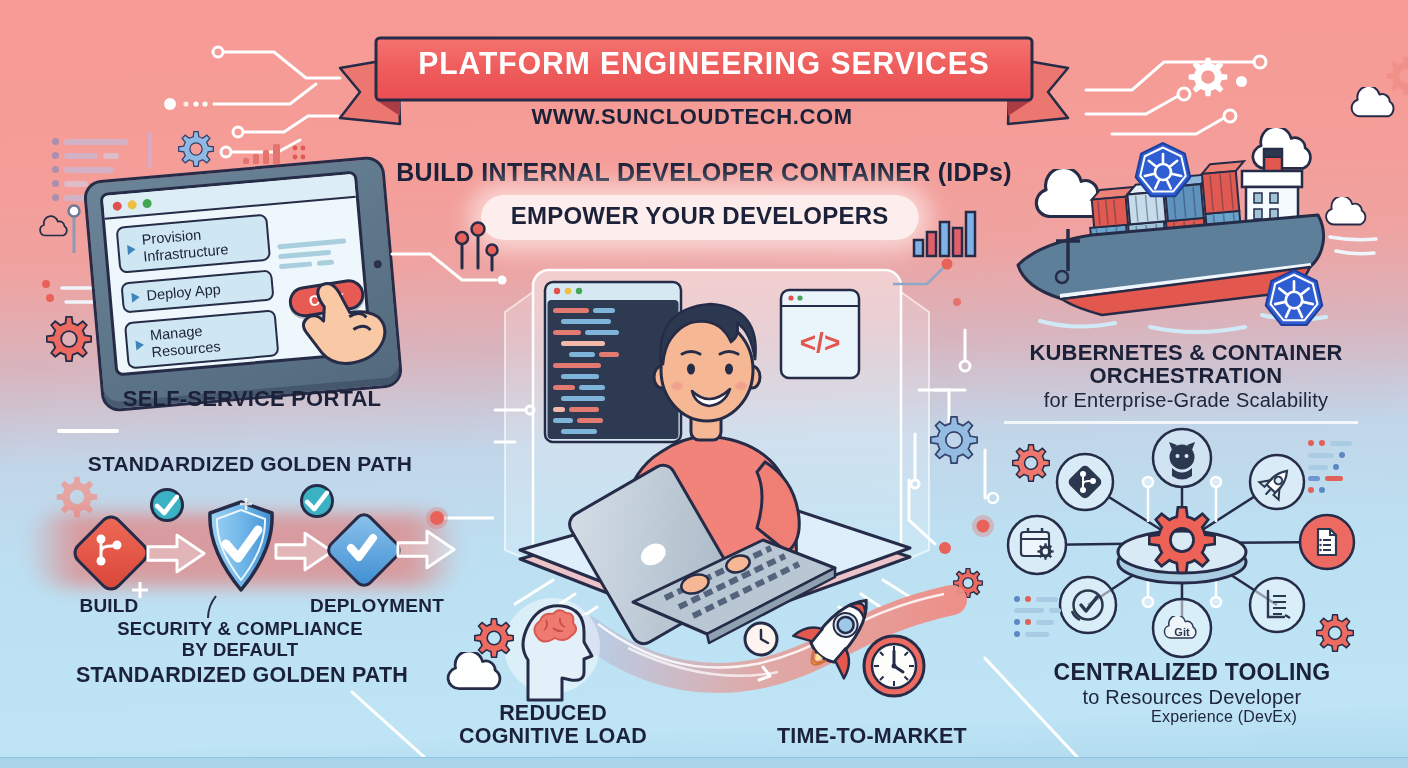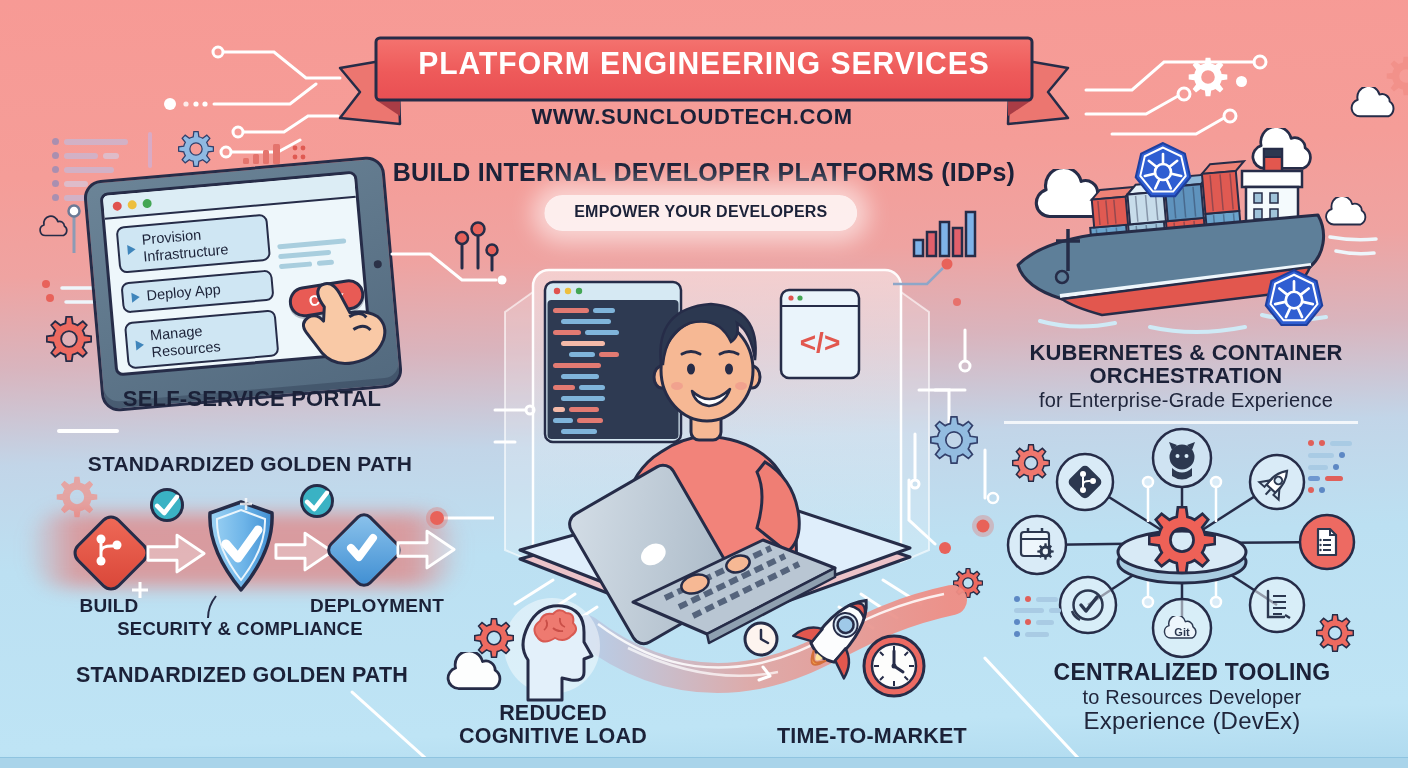--- a/index.html
+++ b/index.html
@@ -160,23 +160,23 @@
       </defs>
 <path d="M64,22 L6,32 L26,56 L6,82 L66,88 Z" fill="#ec7670" stroke="#262c48" stroke-width="2.5" stroke-linejoin="round"></path>
 <path d="M676,22 L734,32 L714,56 L734,82 L674,88 Z" fill="#ec7670" stroke="#262c48" stroke-width="2.5" stroke-linejoin="round"></path>
 <path d="M42,64 L66,80 L66,64 Z" fill="#a93c45"></path>
       <path d="M698,64 L674,80 L674,64 Z" fill="#a93c45"></path>
 <rect x="42" y="2" width="656" height="62" rx="4" fill="url(#ribbonG)" stroke="#262c48" stroke-width="3"></rect>
 </svg>
 <div class="abs t" style="left:376px;top:47px;width:656px;font-size:31px;color:#ffffff;letter-spacing:1px;transform:scaleX(.97)">PLATFORM ENGINEERING SERVICES</div>
 <div class="abs t" style="left:372px;top:105px;width:640px;font-size:22px;letter-spacing:.6px">WWW.SUNCLOUDTECH.COM</div>
 
-<div class="abs t" style="left:304px;top:158px;width:800px;font-size:25px;letter-spacing:.3px">BUILD INTERNAL DEVELOPER PLATFORMS (IDPs)</div>
+<div class="abs t" style="left:304px;top:158px;width:800px;font-size:25px;letter-spacing:.3px">BUILD INTERNAL DEVELOPER CONTAINER (IDPs)</div>
 <div class="abs" style="left:50%;top:195px;transform:translateX(-51%)">
-  <div class="pill t" style="font-size:16px">EMPOWER YOUR DEVELOPERS</div>
+  <div class="pill t" style="font-size:24px">EMPOWER YOUR DEVELOPERS</div>
 </div>
 
 <svg class="abs" style="left:448px;top:222px" width="56" height="52">
 <g stroke="#262c48" stroke-width="3" stroke-linecap="round">
 <line x1="14" y1="22" x2="14" y2="46"></line>
         <line x1="30" y1="12" x2="30" y2="46"></line>
         <line x1="44" y1="34" x2="44" y2="48"></line>
 </g>
 <g fill="#e8625a" stroke="#262c48" stroke-width="2.5">
         <circle cx="14" cy="16" r="6"></circle>
@@ -302,20 +302,21 @@
       <circle cx="9" cy="12" r="7" fill="#e8625a"></circle>
       <circle cx="9" cy="12" r="11" fill="#e8625a" opacity=".3"></circle>
 </svg>
 
 <div class="abs t" style="left:64px;top:595px;width:90px;font-size:19px">BUILD</div>
 <div class="abs t" style="left:310px;top:595px;width:128px;font-size:19px">DEPLOYMENT</div>
 <svg class="abs" style="left:202px;top:594px" width="20" height="26">
       <path d="M14,2 Q6,12 6,24" stroke="#262c48" stroke-width="2" fill="none"></path>
     </svg>
 <div class="abs t" style="left:106px;top:619px;width:268px;font-size:18.5px">SECURITY &amp; COMPLIANCE</div>
+<div class="abs t" style="left:106px;top:640px;width:268px;font-size:18.5px">BY DEFAULT</div>
 <div class="abs t" style="left:36px;top:663px;width:412px;font-size:21.5px">STANDARDIZED GOLDEN PATH</div>
 <div class="abs wline" style="left:352px;top:690px;width:150px;height:3px;transform:rotate(42deg);transform-origin:left top"></div>
 
 <svg class="abs" style="left:495px;top:250px" width="470" height="378">
 <defs>
 <linearGradient id="glassG" x1="0" y1="0" x2="0" y2="1">
           <stop offset="0" stop-color="rgba(255,255,255,.45)"></stop>
           <stop offset="1" stop-color="rgba(230,248,252,.18)"></stop>
         </linearGradient>
 <linearGradient id="lapG" x1="0" y1="0" x2="1" y2="1">
@@ -477,21 +478,21 @@
         <line x1="56" y1="116" x2="80" y2="116" stroke="#262c48" stroke-width="3.5"></line>
   <circle cx="62" cy="152" r="6" fill="none" stroke="#262c48" stroke-width="2.5"></circle>
 
   <path d="M40,196 q35,10 75,2 M150,202 q45,10 95,0 M262,190 q32,8 64,2" stroke="#cfeaf6" stroke-width="4" fill="none" stroke-linecap="round"></path>
 </g>
 <use href="#k8s" x="133" y="56" width="60" height="60"></use>
 <use href="#k8s" x="263" y="183" width="62" height="62"></use>
 </svg>
 <div class="abs t" style="left:1000px;top:341px;width:372px;font-size:22px">KUBERNETES &amp; CONTAINER</div>
 <div class="abs t" style="left:1000px;top:364px;width:372px;font-size:22px">ORCHESTRATION</div>
-<div class="abs t tn" style="left:1000px;top:389px;width:372px;font-size:20px;color:#20263c">for Enterprise-Grade Experience</div>
+<div class="abs t tn" style="left:1000px;top:389px;width:372px;font-size:20px;color:#20263c">for Enterprise-Grade Scalability</div>
 <div class="abs" style="left:1004px;top:421px;width:354px;height:2.5px;background:rgba(255,255,255,.8)"></div>
 
 <svg class="abs" style="left:905px;top:330px" width="100" height="270">
 <g stroke="#fff" stroke-width="3" fill="none" stroke-linecap="round">
 <path d="M60,0 V30"></path>
         <circle cx="60" cy="36" r="5"></circle>
 <path d="M14,60 H44 V104"></path>
         <path d="M80,120 V168"></path>
 <path d="M4,150 L4,190 L30,214"></path>
 </g>
@@ -654,21 +655,21 @@
         <span style="width:18px;height:5px;border-radius:3px;background:#a9cbe4"></span>
       </div>
   <div class="fadedrow">
         <span class="dot" style="width:6px;height:6px;background:#5d88c4"></span>
         <span style="width:24px;height:5px;border-radius:3px;background:#a9cbe4"></span>
       </div>
 </div>
 
 <div class="abs t" style="left:1022px;top:660px;width:340px;font-size:23px">CENTRALIZED TOOLING</div>
 <div class="abs t tn" style="left:1022px;top:686px;width:340px;font-size:20px;color:#20263c">to Resources Developer</div>
-<div class="abs t tn" style="left:1022px;top:708px;width:340px;font-size:24px;color:#20263c">Experience (DevEx)</div>
+<div class="abs t tn" style="left:1054px;top:708px;width:340px;font-size:16px;color:#20263c">Experience (DevEx)</div>
 <div class="abs wline" style="left:985px;top:656px;width:160px;height:3px;transform:rotate(47deg);transform-origin:left top"></div>
 
 <svg class="abs" style="left:428px;top:572px" width="560" height="140">
 <defs>
         <linearGradient id="swG" x1="0" y1="0" x2="1" y2="0">
           <stop offset="0" stop-color="#b7cde8"></stop>
           <stop offset=".45" stop-color="#dfa8a6"></stop>
           <stop offset="1" stop-color="#ef8d84"></stop>
         </linearGradient>
       </defs>

